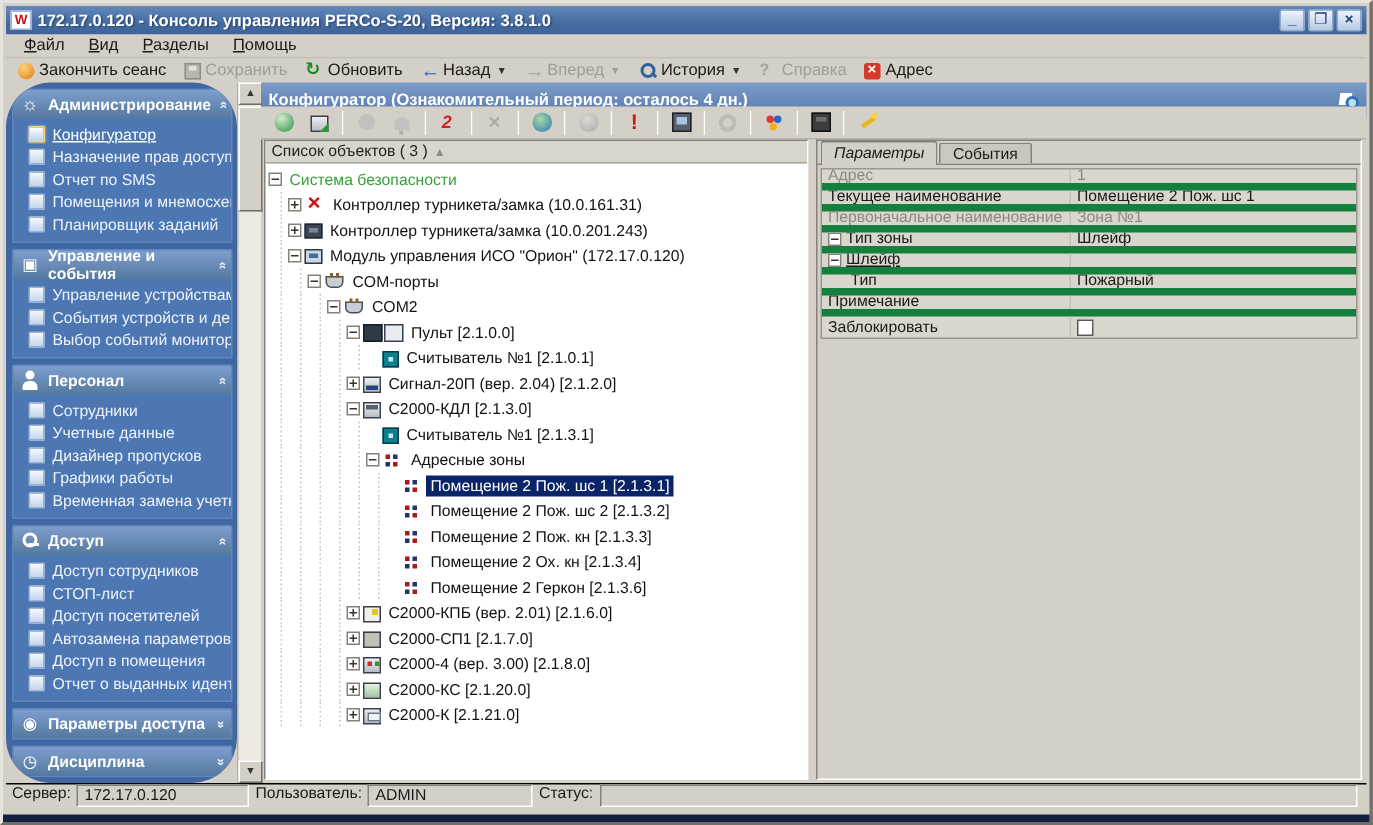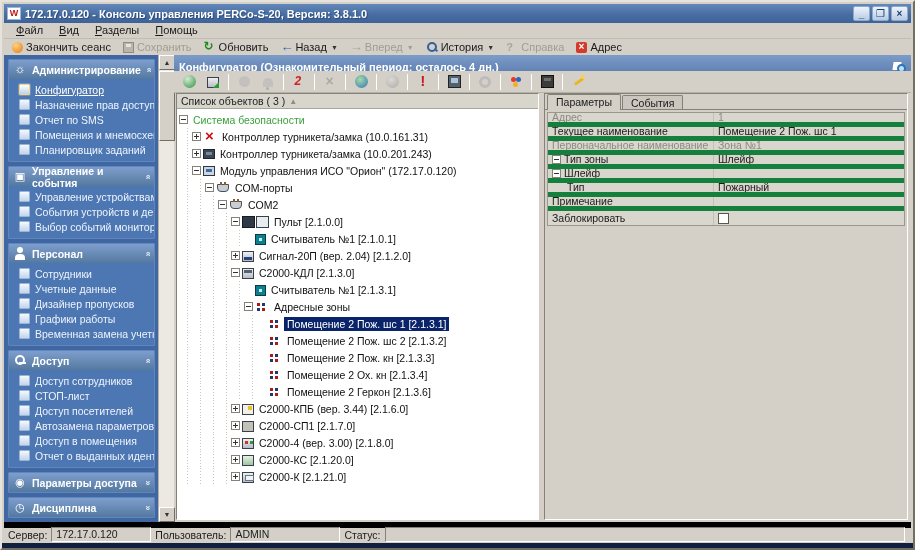--- a/index.html
+++ b/index.html
@@ -36,21 +36,21 @@
   [data-icon="back-arrow-icon"]::before{content:"\2190";color:#2a62b0;font-weight:bold;font-size:13px;line-height:11px;}
   [data-icon="forward-arrow-icon"]::before{content:"\2192";color:#a8a59c;font-weight:bold;font-size:13px;line-height:11px;}
   [data-icon="history-icon"]::before{content:"";position:absolute;left:1px;top:1px;width:6px;height:6px;border:2px solid #33609c;border-radius:50%;}
   [data-icon="history-icon"]::after{content:"";position:absolute;left:8px;top:8px;width:4px;height:2px;background:#33609c;transform:rotate(45deg);}
   [data-icon="help-icon"]::before{content:"?";color:#a8a59c;font-weight:bold;font-size:11px;}
   [data-icon="exit-icon"]{background:#d23a2e;border-radius:2px;width:11px;height:11px;}
   [data-icon="exit-icon"]::before{content:"\00D7";color:#fff;font-weight:bold;font-size:10px;position:absolute;left:2px;top:-1px;}
   
   .content{position:absolute;left:2px;top:53px;right:2px;bottom:26px;background:#d4d0c8;}
   
-  .sidebar{position:absolute;left:0;top:0;width:154px;bottom:0;background:#4067a2;overflow:hidden;padding:4px 3px 0 4px;}
+  .sidebar{position:absolute;left:0;top:0;width:154px;bottom:0;background:#4067a2;overflow:hidden;padding:4px 3px 0 4px;border-radius:30px;}
   .sgroup{margin-bottom:4px;background:#4d77b3;border:1px solid #5f87bf;border-radius:1px;}
   .sghead{height:19px;display:flex;align-items:center;gap:5px;padding:0 4px;
     background:linear-gradient(180deg,#7e9ecd,#54799f);color:#fff;font-weight:bold;font-size:10.5px;}
   .sghead .chev{margin-left:auto;font-size:9px;color:#e8eefb;display:inline-block;}
   .chev.up{transform:rotate(-90deg);}
   .chev.down{transform:rotate(90deg);}
   .gico{width:14px;height:13px;position:relative;flex:none;color:#fff;font-size:12px;line-height:13px;text-align:center;}
   [data-icon="gear-icon"]::before{content:"\263C";}
   [data-icon="monitor-group-icon"]::before{content:"\25A3";font-size:11px;}
   [data-icon="person-icon"]::before{content:"";position:absolute;left:4px;top:0;width:6px;height:6px;background:#fff;border-radius:50%;}
@@ -156,38 +156,38 @@
   [data-icon="k-device-icon"]::before{content:"";position:absolute;left:2px;top:2px;width:7px;height:4px;background:#eef3f8;border:1px solid #6b7686;}
   [data-icon="zones-icon"]::before,[data-icon="zone-icon"]::before{content:"";position:absolute;left:2px;top:3px;width:3px;height:3px;background:#b01818;
     box-shadow:5px 0 0 #22356b,0 5px 0 #22356b,5px 5px 0 #b01818;}
   .splitter{position:absolute;left:365px;top:0;width:5px;bottom:0;background:#d4d0c8;}
   
   .right-panel{position:absolute;left:370px;top:0;right:3px;bottom:2px;background:#d4d0c8;
     border:1px solid;border-color:#848278 #fff #fff #848278;}
   .tabs{height:16px;display:flex;align-items:flex-end;padding-left:2px;border-bottom:1px solid #848278;}
   .tab{padding:1px 8px 2px 8px;font-size:10.5px;color:#1a1a1a;background:#cbc7bf;
     border:1px solid #848278;border-bottom:none;border-radius:2px 2px 0 0;margin-right:1px;height:14px;}
-  .tab.active{background:#d4d0c8;height:16px;margin-bottom:-1px;font-weight:normal;}
+  .tab.active{background:#d4d0c8;height:16px;margin-bottom:-1px;font-weight:normal;font-style:italic;}
   .prop-grid{margin:2px 2px 0 2px;border:1px solid #9a978d;background:#d9d6cd;}
   .prow{display:grid;grid-template-columns:166px 1fr;height:14px;line-height:13px;font-size:10.5px;border-bottom:5px solid #15803d;}
   .prow:last-child{border-bottom:none;}
   .pname{border-right:1px solid #c3c0b6;padding-left:4px;display:flex;align-items:center;gap:3px;color:#1a1a1a;overflow:hidden;white-space:nowrap;}
   .pval{padding-left:4px;color:#1a1a1a;display:flex;align-items:center;overflow:hidden;white-space:nowrap;}
   .prow.disabled .pname,.prow.disabled .pval{color:#8c8a80;}
   .prow.section .pname{text-decoration:underline;}
   .pexp{width:9px;height:9px;flex:none;border:1px solid #848278;background:#fff;position:relative;}
   .pexp::before{content:"";position:absolute;left:1px;top:3px;width:5px;height:1px;background:#333;}
   .pindent{width:12px;flex:none;}
   .cbx{width:11px;height:11px;border:1px solid #5a5850;background:#fff;display:inline-block;}
   
   .statusbar{position:absolute;left:2px;right:2px;bottom:7px;height:19px;background:#d4d0c8;
-    border-top:6px solid #000000;display:flex;align-items:center;padding:0 4px;gap:4px;font-size:10.5px;color:#1a1a1a;}
+    border-top:1px solid #000000;display:flex;padding:0 4px;gap:4px;font-size:10.5px;color:#1a1a1a;}
   .sb-field{height:15px;border:1px solid;border-color:#848278 #fff #fff #848278;background:#d4d0c8;
     padding:0 4px;line-height:13px;color:#1a1a1a;}
-  .f-server{width:100px;}
+  .f-server{width:115px;}
   .f-user{width:110px;}
   .f-status{flex:1;margin-right:2px;}
   .bottom-strip{position:absolute;left:0;right:0;bottom:0;height:5px;background:#10203e;}
 </style>
 </head>
 <body>
 
 <div class="window">
   <div class="titlebar">
     <span class="app-icon"></span>
@@ -595,21 +595,21 @@
                 <span class="tico" data-icon="zone-icon"></span>
                 <span class="tlabel">Помещение 2 Геркон [2.1.3.6]</span>
               </div>
               <div class="trow">
                 <span class="tguide"></span>
                 <span class="tguide"></span>
                 <span class="tguide"></span>
                 <span class="tguide"></span>
                 <span class="tbox plus"></span>
                 <span class="tico" data-icon="kpb-device-icon"></span>
-                <span class="tlabel">С2000-КПБ (вер. 3.44) [2.1.6.0]</span>
+                <span class="tlabel">С2000-КПБ (вер. 2.01) [2.1.6.0]</span>
               </div>
               <div class="trow">
                 <span class="tguide"></span>
                 <span class="tguide"></span>
                 <span class="tguide"></span>
                 <span class="tguide"></span>
                 <span class="tbox plus"></span>
                 <span class="tico" data-icon="sp1-device-icon"></span>
                 <span class="tlabel">С2000-СП1 [2.1.7.0]</span>
               </div>

